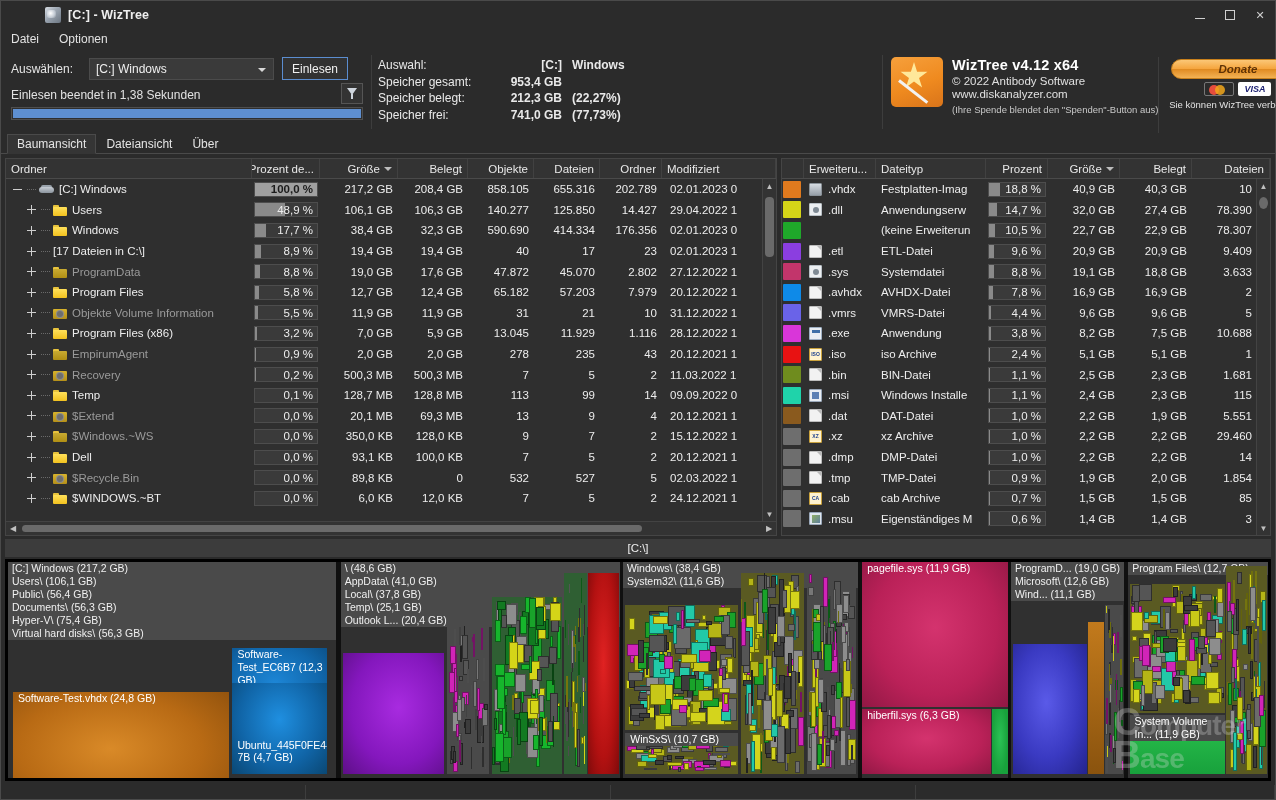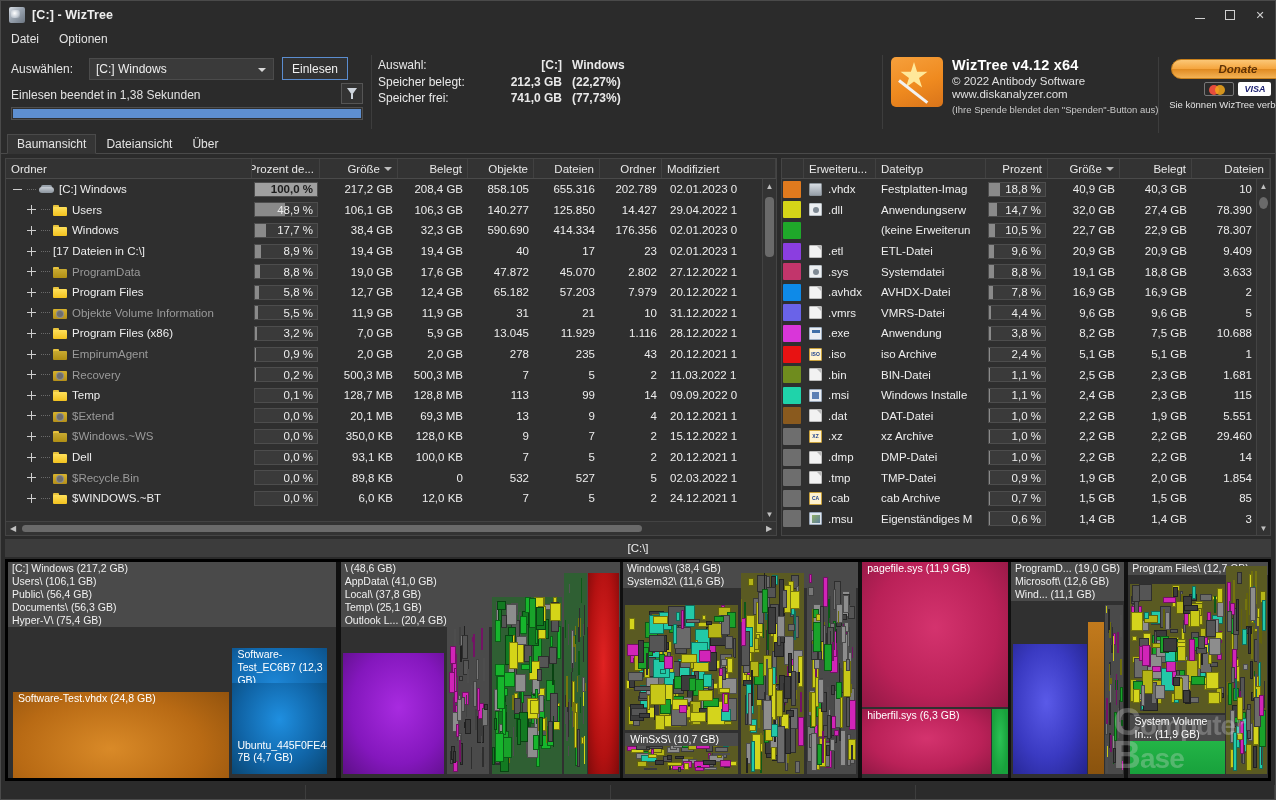--- a/index.html
+++ b/index.html
@@ -10,21 +10,21 @@
     font-size:12px;
     color:#e8e8e8;
     overflow:hidden;
     position:relative;
   }
   .app { width:1276px; height:800px; background:#2b2b2b; display:flex; flex-direction:column;
          border:1px solid #4a4a4a; }
 
   
   .titlebar { height:28px; background:#2b2b2b; display:flex; align-items:center;
-              padding-left:8px; flex:0 0 28px; }
+              padding-left:8px; flex:0 0 28px;margin-left:36px; }
   .titlebar .tb-icon { width:16px; height:16px; margin-right:7px; border-radius:2px;
       background:linear-gradient(135deg,#d8dde4 0%,#9aa4b0 45%,#6c7682 100%);
       position:relative; overflow:hidden; flex:0 0 16px;}
   .titlebar .tb-icon:after{content:"";position:absolute;left:2px;top:3px;width:9px;height:8px;
       background:radial-gradient(circle at 40% 40%,#fff 0%, #c0c8d2 60%, #7b838d 100%); border-radius:1px;}
   .titlebar .tb-title { font-size:12.5px; font-weight:bold; color:#eeeeee; letter-spacing:.1px;}
   .win-btns { margin-left:auto; display:flex; height:28px; }
   .win-btns div { width:30px; height:28px; display:flex; align-items:center; justify-content:center;
       color:#cfcfcf; font-size:13px; }
   .win-btns div.mx { font-size:11px; }
@@ -272,20 +272,25 @@
 
     <div class="vsep"></div>
 
     <div class="tp-mid">
       <div class="sumrow">
         <span class="sum-lab">Auswahl:</span>
         <span class="sum-val-dr">[C:]</span>
         <span class="sum-name">Windows</span>
       </div>
       <div class="sumrow">
+        <span class="sum-lab">Speicher gesamt:</span>
+        <span class="sum-val">953,4 GB</span>
+        <span class="sum-val2"></span>
+      </div>
+      <div class="sumrow">
         <span class="sum-lab">Speicher belegt:</span>
         <span class="sum-val">212,3 GB</span>
         <span class="sum-val2">(22,27%)</span>
       </div>
       <div class="sumrow">
         <span class="sum-lab">Speicher frei:</span>
         <span class="sum-val">741,0 GB</span>
         <span class="sum-val2">(77,73%)</span>
       </div>
     </div>
@@ -1050,20 +1055,21 @@
 
   <div class="tm-header">[C:\]</div>
   <div class="tm-wrap">
     <div class="tm-canvas" id="tm">
         <div class="blk" style="left: 0%; top: 0%; width: 26%; height: 100%; background: rgb(48, 48, 48);">
           <div class="cap" style="top: 0px;">[C:] Windows  (217,2 GB)</div>
           <div class="cap" style="top: 13px;">Users\ (106,1 GB)</div>
           <div class="cap" style="top: 26px;">Public\ (56,4 GB)</div>
           <div class="cap" style="top: 39px;">Documents\ (56,3 GB)</div>
           <div class="cap" style="top: 52px;">Hyper-V\ (75,4 GB)</div>
+          <div class="cap" style="top: 65px;">Virtual hard disks\ (56,3 GB)</div>
           <div class="blk" style="left: 1.5%; top: 40%; width: 66%; height: 58%; background: radial-gradient(at 45% 45%, rgb(217, 138, 40) 0%, rgb(184, 106, 20) 55%, rgb(138, 78, 12) 100%); margin-top: 44px;">
             <div class="capi" style="top:0;left:0;">Software-Test.vhdx (24,8 GB)</div>
           </div>
           <div class="blk" style="left: 68.5%; top: 40%; width: 29%; height: 36%; background: radial-gradient(at 45% 45%, rgb(29, 134, 214) 0%, rgb(17, 104, 173) 60%, rgb(11, 76, 128) 100%);">
             <div class="capi" style="top:0;left:0;width:100%;">Software-Test_EC6B7 (12,3 GB)</div>
           </div>
           <div class="blk" style="left: 68.5%; top: 56%; width: 29%; height: 42%; background: radial-gradient(at 50% 40%, rgb(31, 143, 224) 0%, rgb(16, 100, 166) 60%, rgb(10, 71, 115) 100%);">
             <div class="capi" style="top:62%;left:0;width:100%;white-space:normal;line-height:12px;">Ubuntu_445F0FE4-7B (4,7 GB)</div>
           </div>
         </div>

